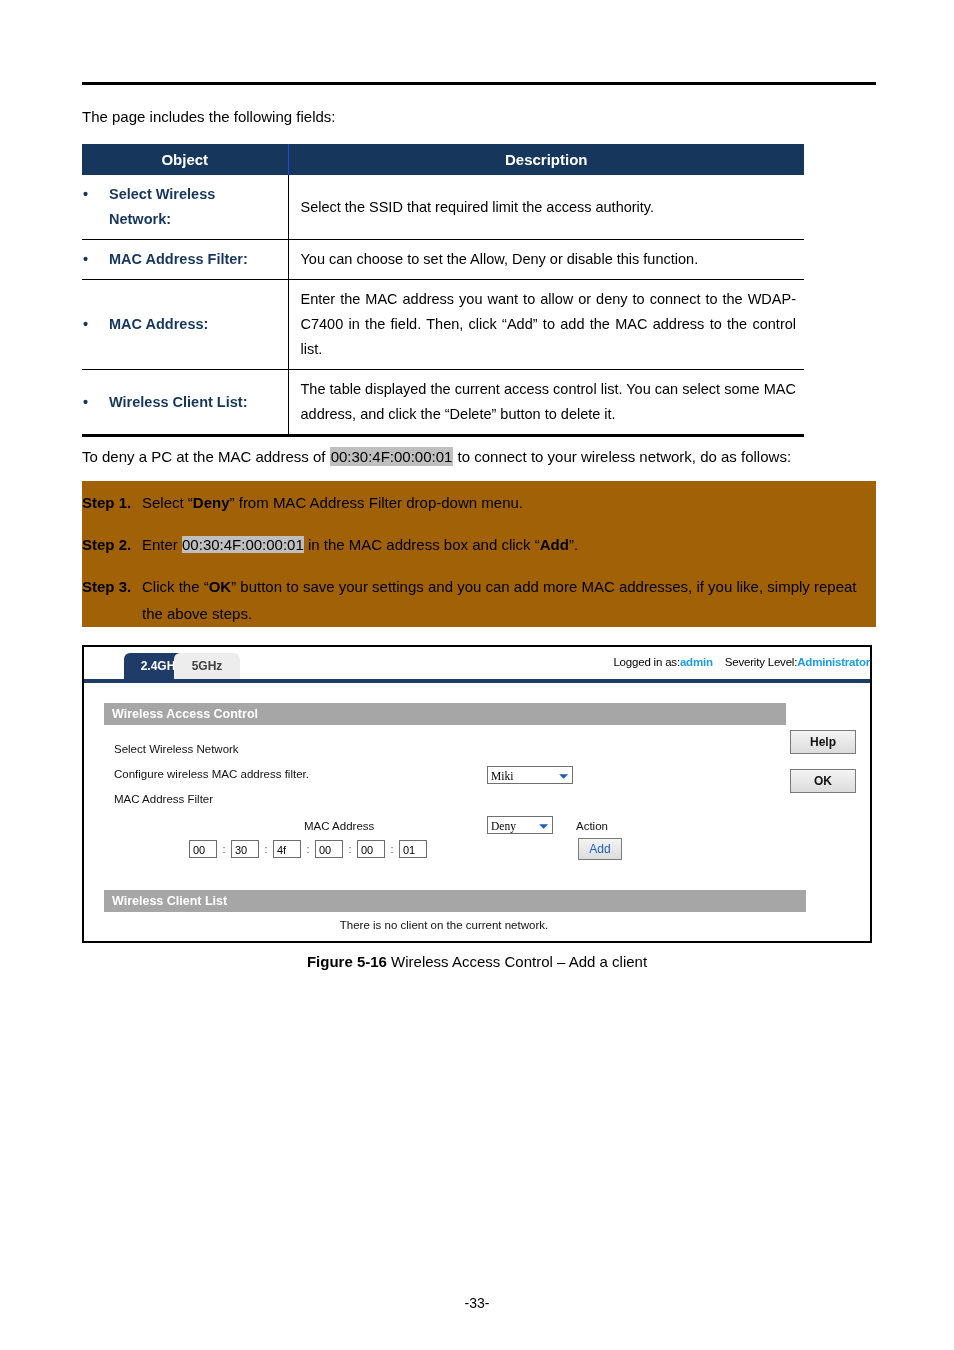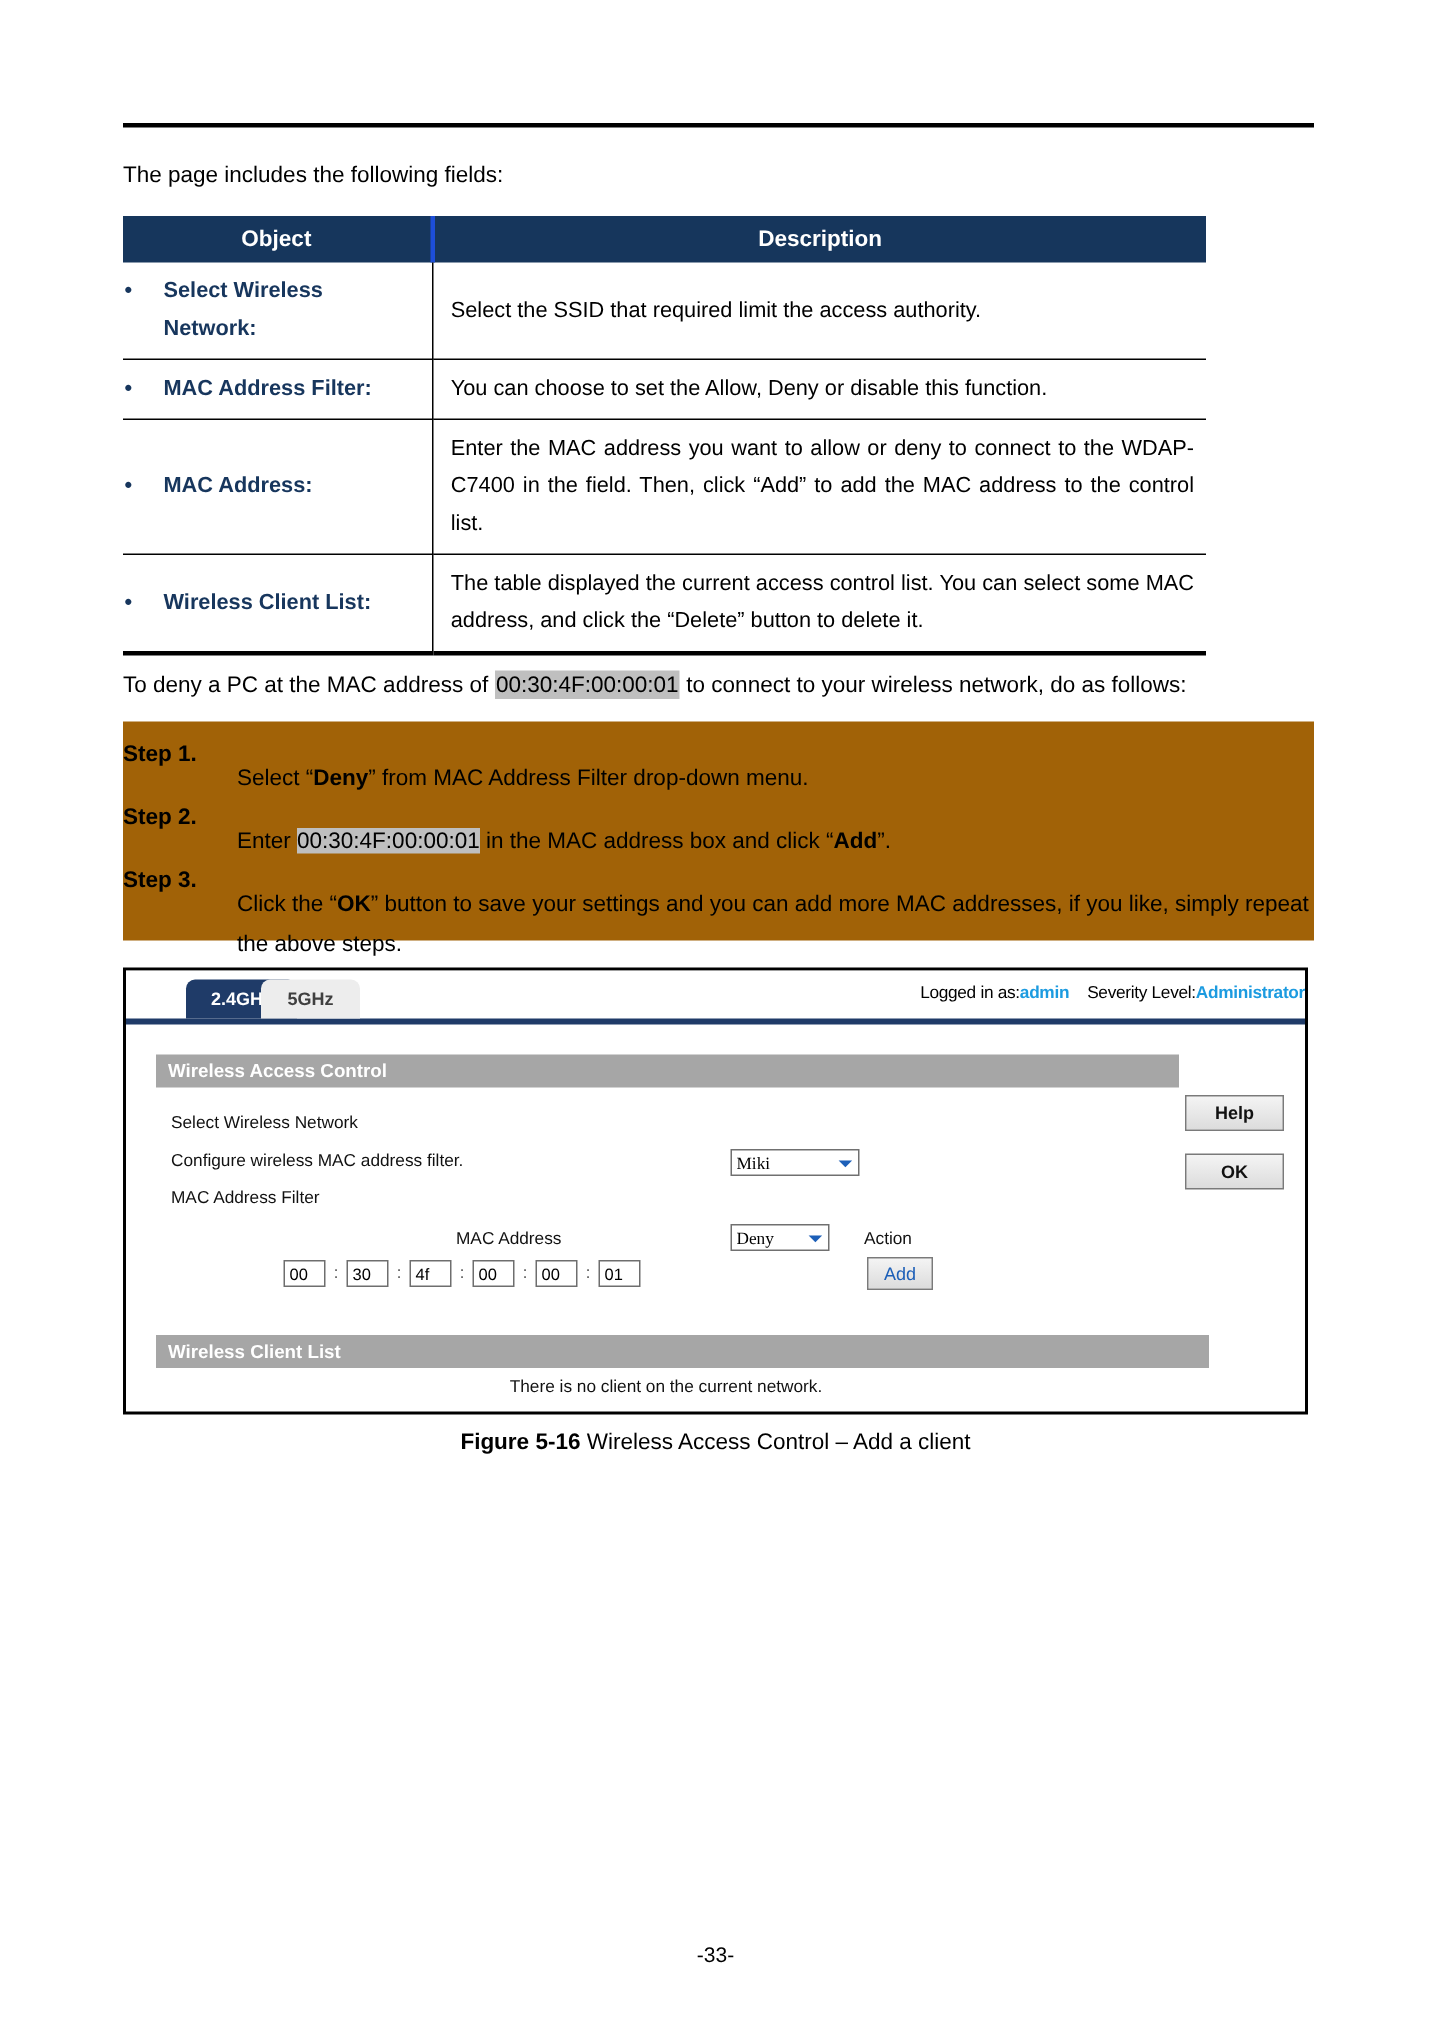--- a/index.html
+++ b/index.html
@@ -57,21 +57,21 @@
   .fields-table thead th {
     background: #16365C;
     color: #ffffff;
     font-size: 15px;
     font-weight: bold;
     text-align: center;
     padding: 7px 0 7px 0;
     border: none;
   }
   .fields-table thead th.th-sep {
-    border-left: 3px solid #1d4ed8;
+    border-left: 1px solid #1d4ed8;
   }
   .fields-table tbody td {
     border-bottom: 1px solid #000000;
     vertical-align: middle;
     font-size: 14.5px;
     line-height: 25px;
   }
   .fields-table tbody td.obj {
     color: #17365D;
     font-weight: bold;
@@ -130,24 +130,23 @@
   }
   .step-row .lbl {
     position: absolute;
     left: 0px;
     top: 0;
     font-weight: bold;
     width: 70px;
   }
   .step-row .txt {
     position: absolute;
-    left: 76px;
+    left: 60px;
     top: 0;
     width: 722px;
-    margin-top: 16px;
   }
   #step1 { top: 8px; }
   #step2 { top: 50px; }
   #step3 { top: 92px; }
 
   
   .shot {
     position: absolute;
     left: 82px;
     top: 645px;

